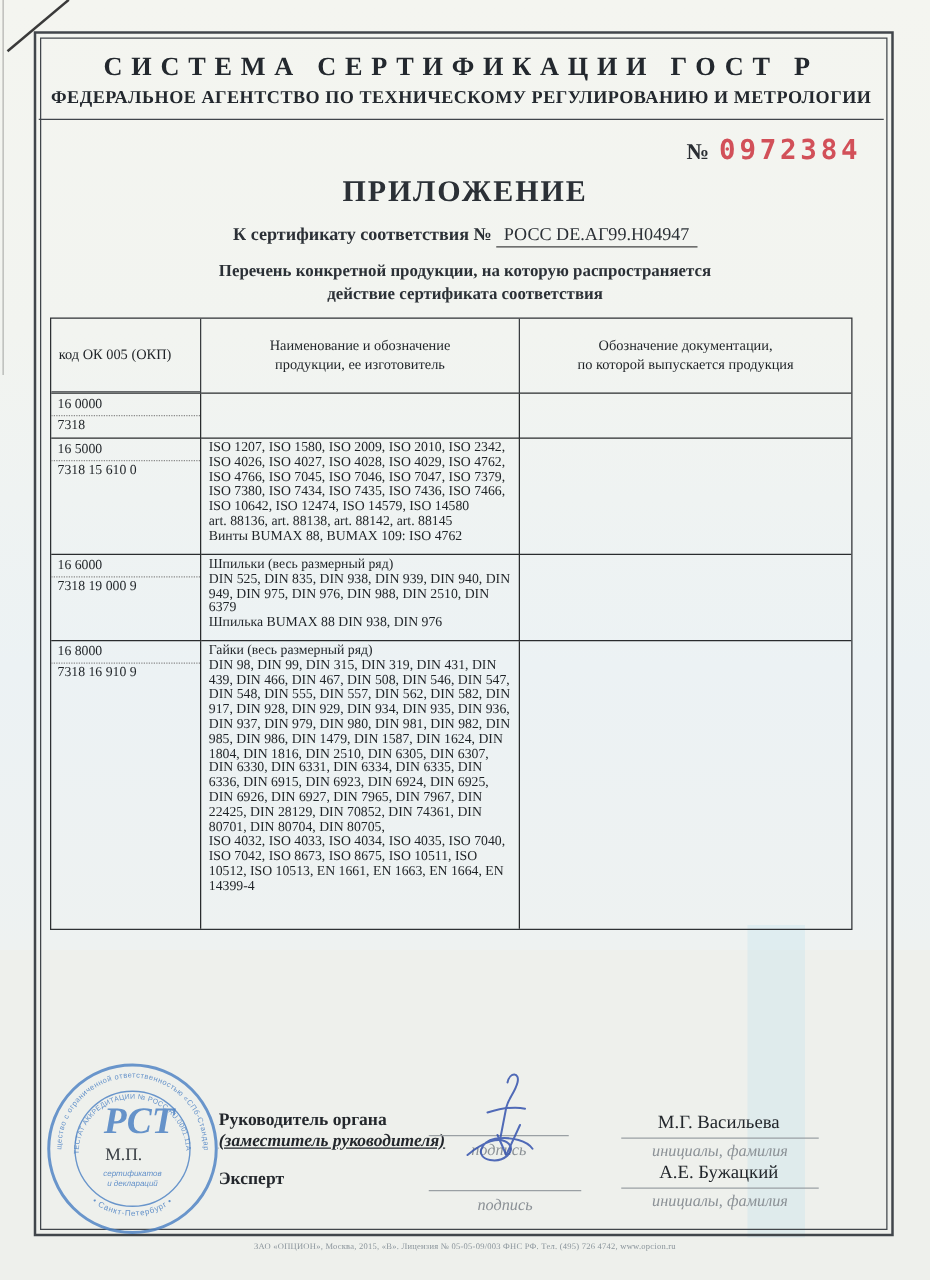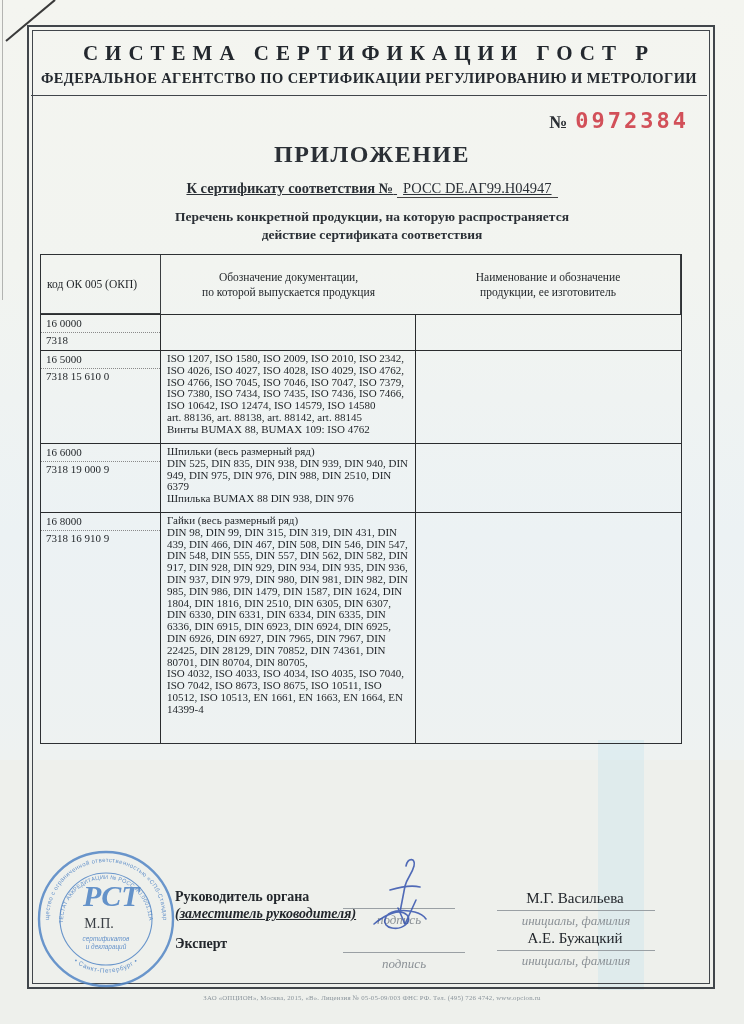--- a/index.html
+++ b/index.html
@@ -33,21 +33,21 @@
   .gost-line1{margin-top:12px;font-size:21px;font-weight:bold;letter-spacing:7px;}
   .gost-line2{margin-top:4px;font-size:14.5px;font-weight:bold;letter-spacing:.4px;}
 
   .docnum{position:absolute;right:55px;top:108px;white-space:nowrap;}
   .docnum .no{font-size:18px;font-weight:bold;color:#2a2e33;margin-right:8px;}
   .docnum .digits{font-family:"DejaVu Sans Mono",monospace;font-size:22px;color:#d25059;letter-spacing:3px;font-weight:bold;}
 
   .doc-title{position:absolute;left:0;top:141px;width:744px;text-align:center;
     font-size:24px;font-weight:bold;letter-spacing:1.5px;color:#2b3036;}
   .subtitle{position:absolute;left:0;top:180px;width:744px;text-align:center;
-    font-size:14.5px;font-weight:bold;color:#2b3036;text-decoration:underline;}
+    font-size:14.5px;font-weight:bold;color:#2b3036;}
   .subtitle .certno{font-weight:normal;border-bottom:1px solid #444;padding:0 6px 1px 6px;}
   .intro{position:absolute;left:0;top:208px;width:744px;text-align:center;
     font-size:13.5px;font-weight:bold;color:#2b3036;white-space:pre-line;line-height:1.35;}
 
   .tbl{
     position:absolute;left:40px;top:254px;width:640px;
     display:grid;
     grid-template-columns:120px 255px 265px;
     grid-template-rows:60px 36px 93px 69px 230px;
     border:1.6px solid #2e3134;
@@ -88,21 +88,21 @@
   <div class="streak"></div>
   <div class="scan-diag"></div>
   <div class="scan-left"></div>
 
   <div class="frame-outer">
     <div class="frame-inner"></div>
   </div>
 
   <div class="gost-head">
     <div class="gost-line1">СИСТЕМА СЕРТИФИКАЦИИ ГОСТ Р</div>
-    <div class="gost-line2">ФЕДЕРАЛЬНОЕ АГЕНТСТВО ПО СЕРТИФИКАЦИИ РЕГУЛИРОВАНИЮ И МЕТРОЛОГИИ</div>
+    <div class="gost-line2">ФЕДЕРАЛЬНОЕ АГЕНТСТВО ПО ТЕХНИЧЕСКОМУ РЕГУЛИРОВАНИЮ И МЕТРОЛОГИИ</div>
   </div>
 
   <div class="docnum">
     <span class="no">№</span><span class="digits">0972384</span>
   </div>
 
   <div class="doc-title">ПРИЛОЖЕНИЕ</div>
 
   <div class="subtitle">
     <span>К сертификату соответствия №</span>
@@ -110,24 +110,24 @@
   </div>
 
   <div class="intro">Перечень конкретной продукции,  на которую распространяется
 действие сертификата соответствия</div>
 
   <div class="tbl">
 
     <div class="cell cr cb hc1">
       <div class="half top">код ОК 005 (ОКП)</div>
     </div>
+    <div class="cell cr cb hcc">Наименование и обозначение
+продукции, ее изготовитель</div>
     <div class="cell cb hcc">Обозначение документации,
 по которой выпускается продукция</div>
-    <div class="cell cr cb hcc">Наименование и обозначение
-продукции, ее изготовитель</div>
 
     <div class="cell crd cb code-cell">
       <span class="okp">16 0000</span>
       <span class="tnv">7318</span>
     </div>
     <div class="cell crd cb prod"></div>
     <div class="cell cb docs-cell"></div>
 
     <div class="cell crd cb code-cell">
       <span class="okp">16 5000</span>

